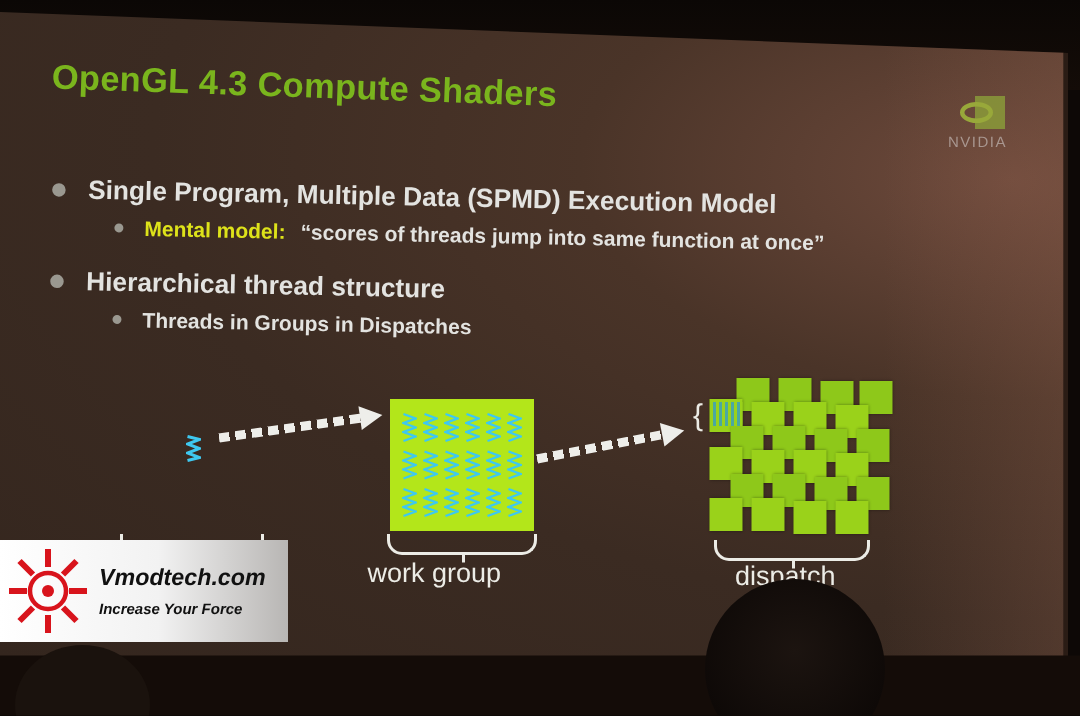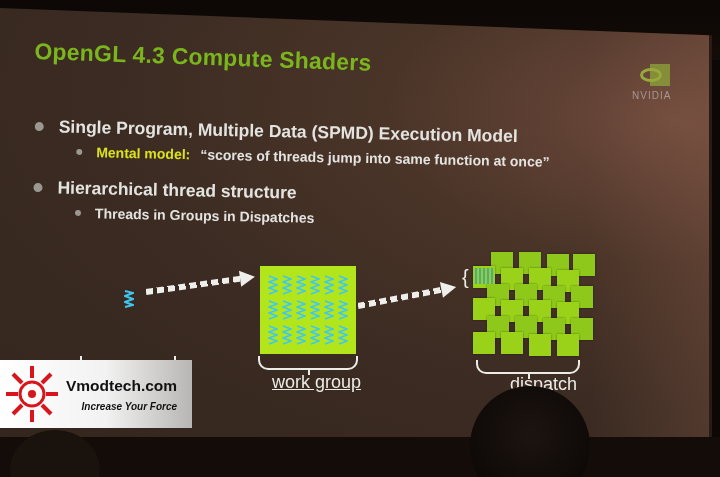--- a/index.html
+++ b/index.html
@@ -56,22 +56,22 @@
   .small-brace { position:absolute; left:462px; top:266px; color:#ecece6; font-size:20px; }
 
   .audience-head { position:absolute; left:470px; top:386px; width:120px; height:120px; border-radius:50%;
     background:radial-gradient(circle at 50% 40%, #1c1410 0%, #0e0907 70%); }
   .audience-head2 { position:absolute; left:10px; top:430px; width:90px; height:80px; border-radius:50%; background:#1a120d; }
 
   .watermark { position:absolute; left:0; top:360px; width:192px; height:68px;
     background:linear-gradient(90deg,#ffffff 0%, #f2f2f2 55%, #b8b6b4 100%); display:flex; align-items:center; }
   .wm-logo { width:56px; height:62px; margin-left:4px; position:relative; }
   .wm-text { margin-left:6px; }
-  .wm-site { font-size:15.5px; font-weight:bold; color:#111; }
-  .wm-tag { font-size:10px; font-weight:bold; font-style:italic; color:#111; margin-top:6px;text-align:right; }
+  .wm-site { font-size:15.5px; font-weight:bold; font-style:italic; color:#111; }
+  .wm-tag { font-size:10px; font-weight:bold; font-style:italic; color:#111; margin-top:6px; }
 </style>
 </head>
 <body>
 
 <div class="room-top"></div>
 <div class="screen">
   <div class="screen-glow"></div>
 </div>
 <div class="floor"></div>
 
@@ -200,21 +200,21 @@
         <polyline points="1,1 9,4 1,7 9,10 1,13 9,16 1,19" fill="none" stroke="#3ec8f0" stroke-width="1.6"></polyline>
       </svg>
     </div>
   <div class="wg-cell">
       <svg width="10" height="20" viewBox="0 0 10 20">
         <polyline points="1,1 9,4 1,7 9,10 1,13 9,16 1,19" fill="none" stroke="#3ec8f0" stroke-width="1.6"></polyline>
       </svg>
     </div>
 </div>
 <div class="brace" style="left:258px; top:356px; width:100px;"></div>
-<div class="label" style="left:272px; top:372px;text-decoration:underline;">work group</div>
+<div class="label" style="left:245px; top:372px;">work group</div>
 
 <div class="arrow2">
   <div class="dots-line"></div>
     <div class="arrowhead"></div>
 </div>
 
 <div class="small-brace">{</div>
 <div class="dispatch">
   <div class="dp b" style="left:18px;top:0px;"></div>
   <div class="dp b" style="left:46px;top:0px;"></div>
@@ -236,21 +236,21 @@
   <div class="dp b" style="left:42px;top:64px;"></div>
   <div class="dp b" style="left:70px;top:66px;"></div>
   <div class="dp b" style="left:98px;top:66px;"></div>
   <div class="dp" style="left:0px;top:80px;"></div>
   <div class="dp" style="left:28px;top:80px;"></div>
   <div class="dp" style="left:56px;top:82px;"></div>
   <div class="dp" style="left:84px;top:82px;"></div>
   <div class="dp-first"></div>
 </div>
 <div class="brace" style="left:476px; top:360px; width:104px;"></div>
-<div class="label" style="left:490px; top:374px;margin-left:20px;">dispatch</div>
+<div class="label" style="left:490px; top:374px;">dispatch</div>
 
 <div class="brace" style="left:80px; top:356px; width:96px;"></div>
 
 <div class="audience-head"></div>
 <div class="audience-head2"></div>
 
 <div class="watermark">
   <svg class="wm-logo" viewBox="0 0 56 62">
     <circle cx="28" cy="31" r="12" fill="none" stroke="#d8141c" stroke-width="3"></circle>
     <circle cx="28" cy="31" r="4" fill="#d8141c"></circle>

